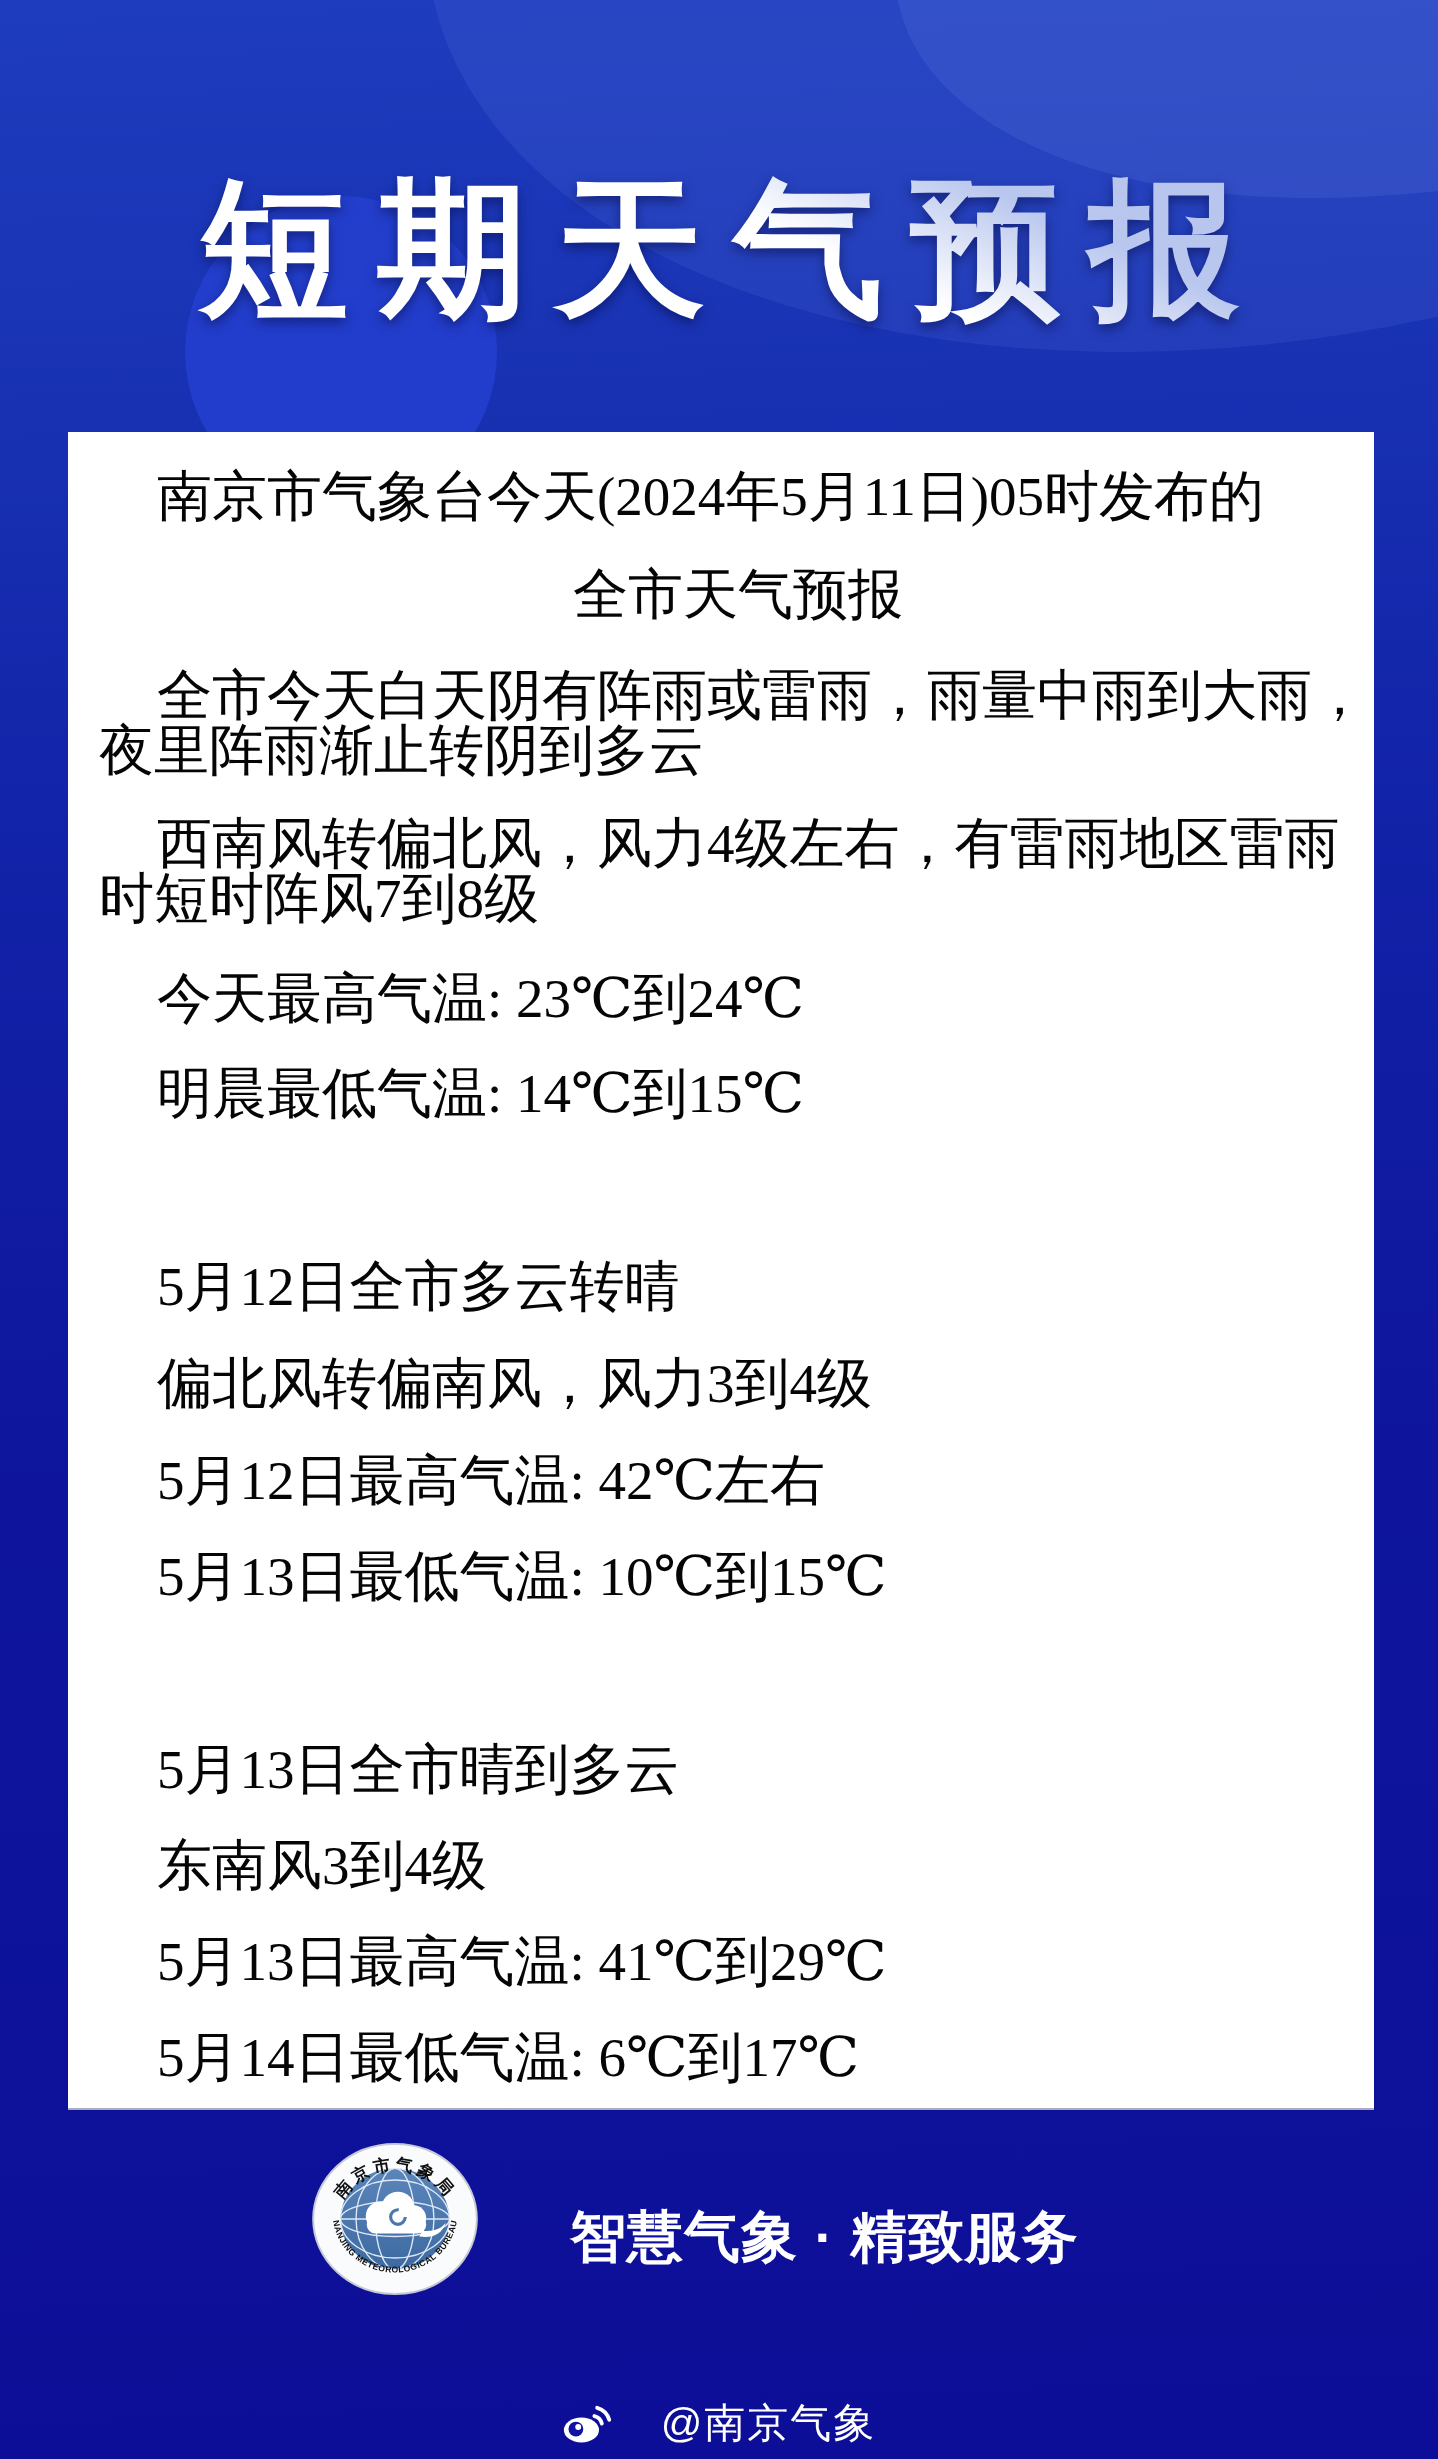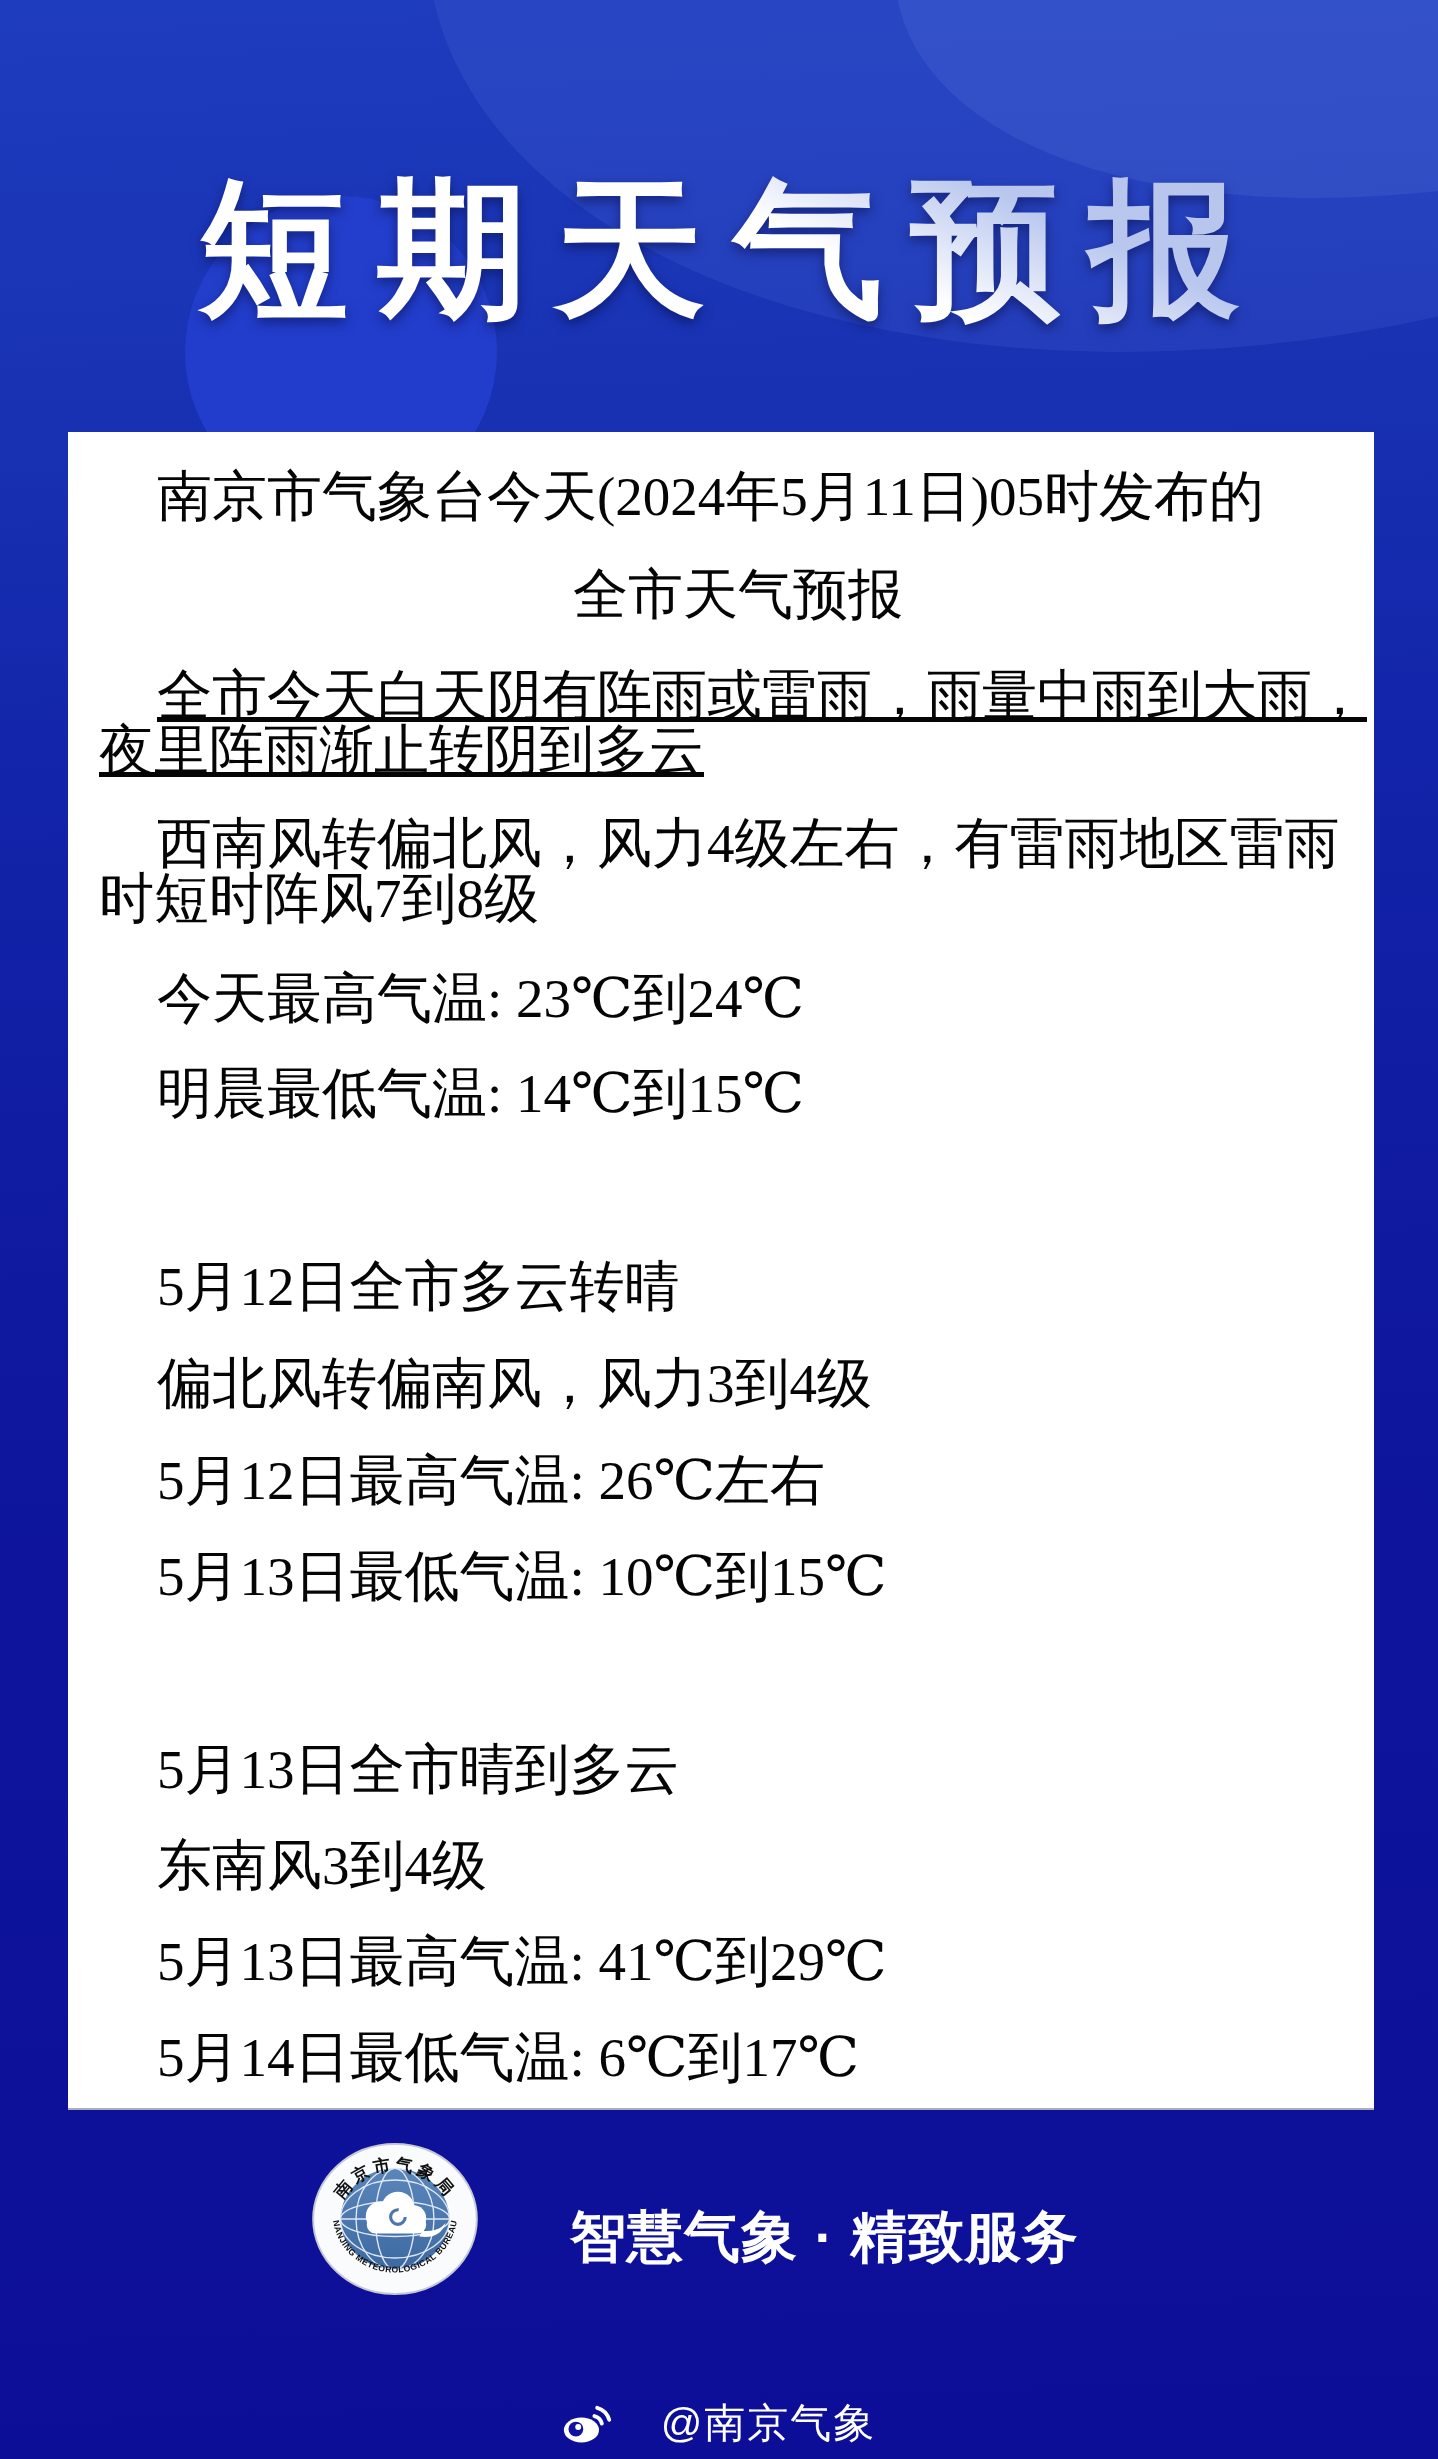--- a/index.html
+++ b/index.html
@@ -63,27 +63,27 @@
   <div class="wave-a"></div>
   <div class="wave-b"></div>
   <div class="blob"></div>
 
   <h1 class="title">短期天气预报</h1>
 
   <div class="card">
     <div>
         <p class="fc-p" style="top: 25px;">南京市气象台今天(2024年5月11日)05时发布的</p>
         <p class="fc-p center" style="top: 123px;">全市天气预报</p>
-        <p class="fc-p" style="top: 224px; text-decoration: underline;">全市今天白天阴有阵雨或雷雨，雨量中雨到大雨，夜里阵雨渐止转阴到多云</p>
+        <p class="fc-p" style="top: 224px;">全市今天白天阴有阵雨或雷雨，雨量中雨到大雨，夜里阵雨渐止转阴到多云</p>
         <p class="fc-p" style="top: 372px;">西南风转偏北风，风力4级左右，有雷雨地区雷雨时短时阵风7到8级</p>
         <p class="fc-p" style="top: 527px;">今天最高气温: 23℃到24℃</p>
         <p class="fc-p" style="top: 622px;">明晨最低气温: 14℃到15℃</p>
         <p class="fc-p" style="top: 815px;">5月12日全市多云转晴</p>
         <p class="fc-p" style="top: 912px;">偏北风转偏南风，风力3到4级</p>
-        <p class="fc-p" style="top: 1009px;">5月12日最高气温: 26℃左右</p>
+        <p class="fc-p" style="top: 1009px;">5月12日最高气温: 42℃左右</p>
         <p class="fc-p" style="top: 1105px;">5月13日最低气温: 10℃到15℃</p>
         <p class="fc-p" style="top: 1298px;">5月13日全市晴到多云</p>
         <p class="fc-p" style="top: 1394px;">东南风3到4级</p>
         <p class="fc-p" style="top: 1490px;">5月13日最高气温: 41℃到29℃</p>
         <p class="fc-p" style="top: 1586px;">5月14日最低气温: 6℃到17℃</p>
       </div>
   </div>
 
   <div class="logo">
     <svg viewBox="0 0 170 156" width="166" height="152">

